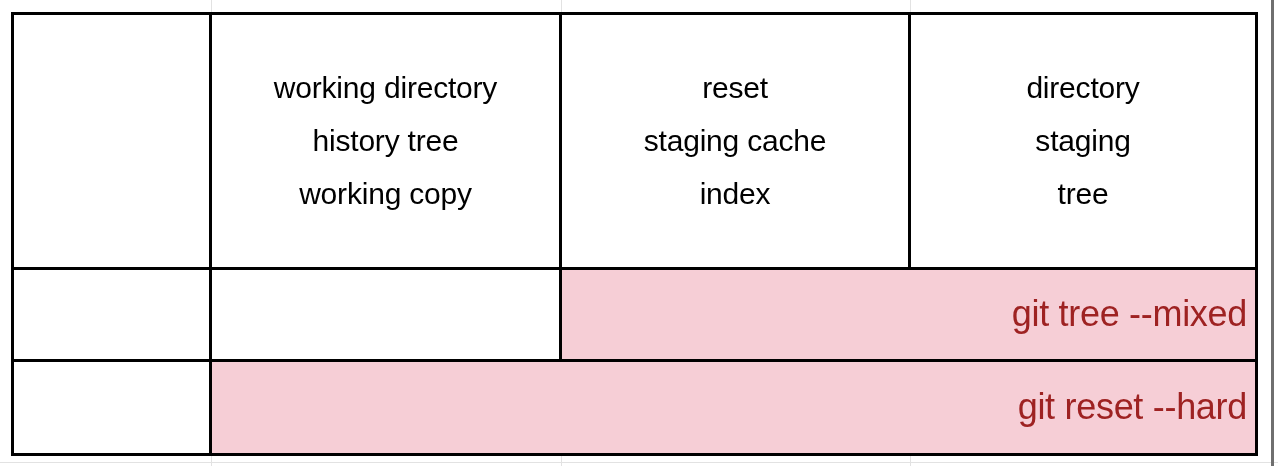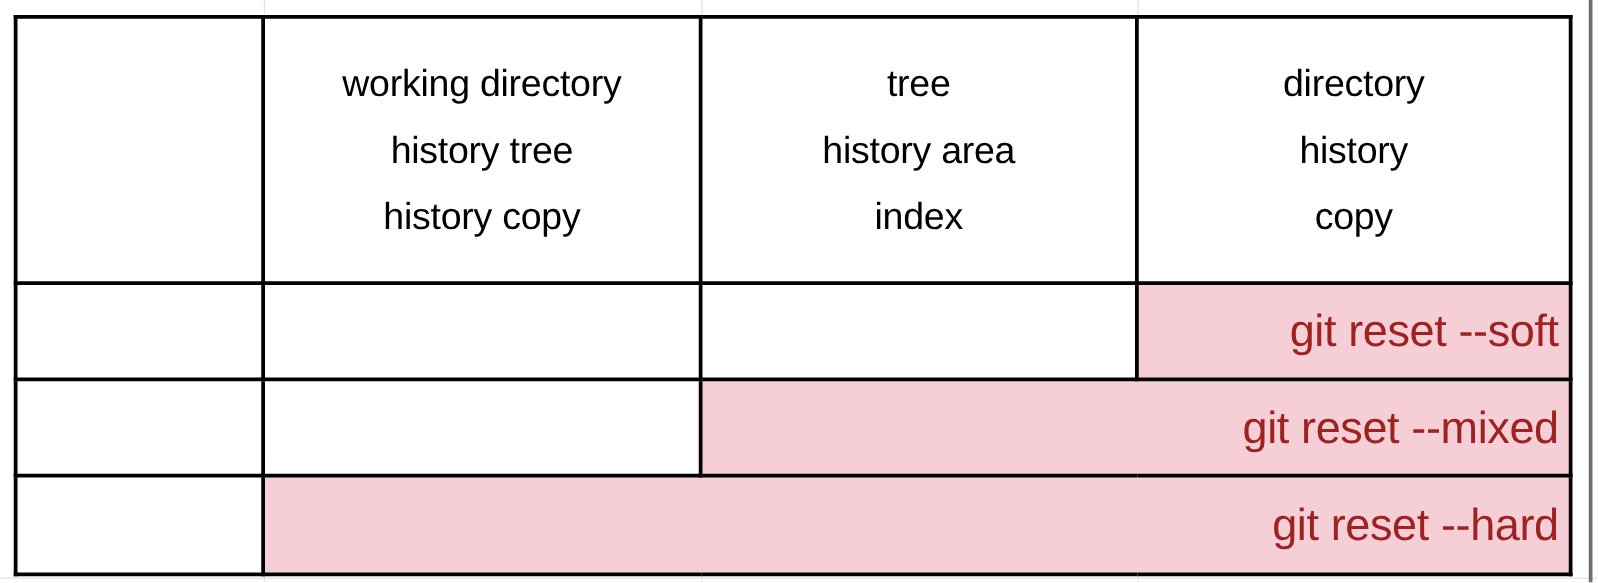--- a/index.html
+++ b/index.html
@@ -125,55 +125,47 @@
     </colgroup>
     <tbody>
 
       <tr class="row-header">
         <td class="blank-cell"></td>
 
         <td class="header-cell">
           <span class="header-lines">
             <span>working directory</span>
             <span>history tree</span>
-            <span>history copy</span>
+            <span>working copy</span>
           </span>
         </td>
 
         <td class="header-cell">
           <span class="header-lines">
-            <span>tree</span>
-            <span>history area</span>
+            <span>reset</span>
+            <span>staging cache</span>
             <span>index</span>
           </span>
         </td>
 
         <td class="header-cell">
           <span class="header-lines">
             <span>directory</span>
-            <span>history</span>
-            <span>copy</span>
+            <span>staging</span>
+            <span>tree</span>
           </span>
         </td>
       </tr>
 
-      <tr class="row-cmd">
-        <td class="blank-cell"></td>
-        <td class="blank-cell"></td>
-        <td class="blank-cell"></td>
-        <td class="cmd-cell">
-          <span class="cmd-text">git reset --soft</span>
-        </td>
-      </tr>
 
       <tr class="row-cmd row-cmd-mixed">
         <td class="blank-cell"></td>
         <td class="blank-cell"></td>
         <td class="cmd-cell" colspan="2">
-          <span class="cmd-text">git reset --mixed</span>
+          <span class="cmd-text">git tree --mixed</span>
         </td>
       </tr>
 
       <tr class="row-cmd row-cmd-hard">
         <td class="blank-cell"></td>
         <td class="cmd-cell" colspan="3">
           <span class="cmd-text">git reset --hard</span>
         </td>
       </tr>
 

